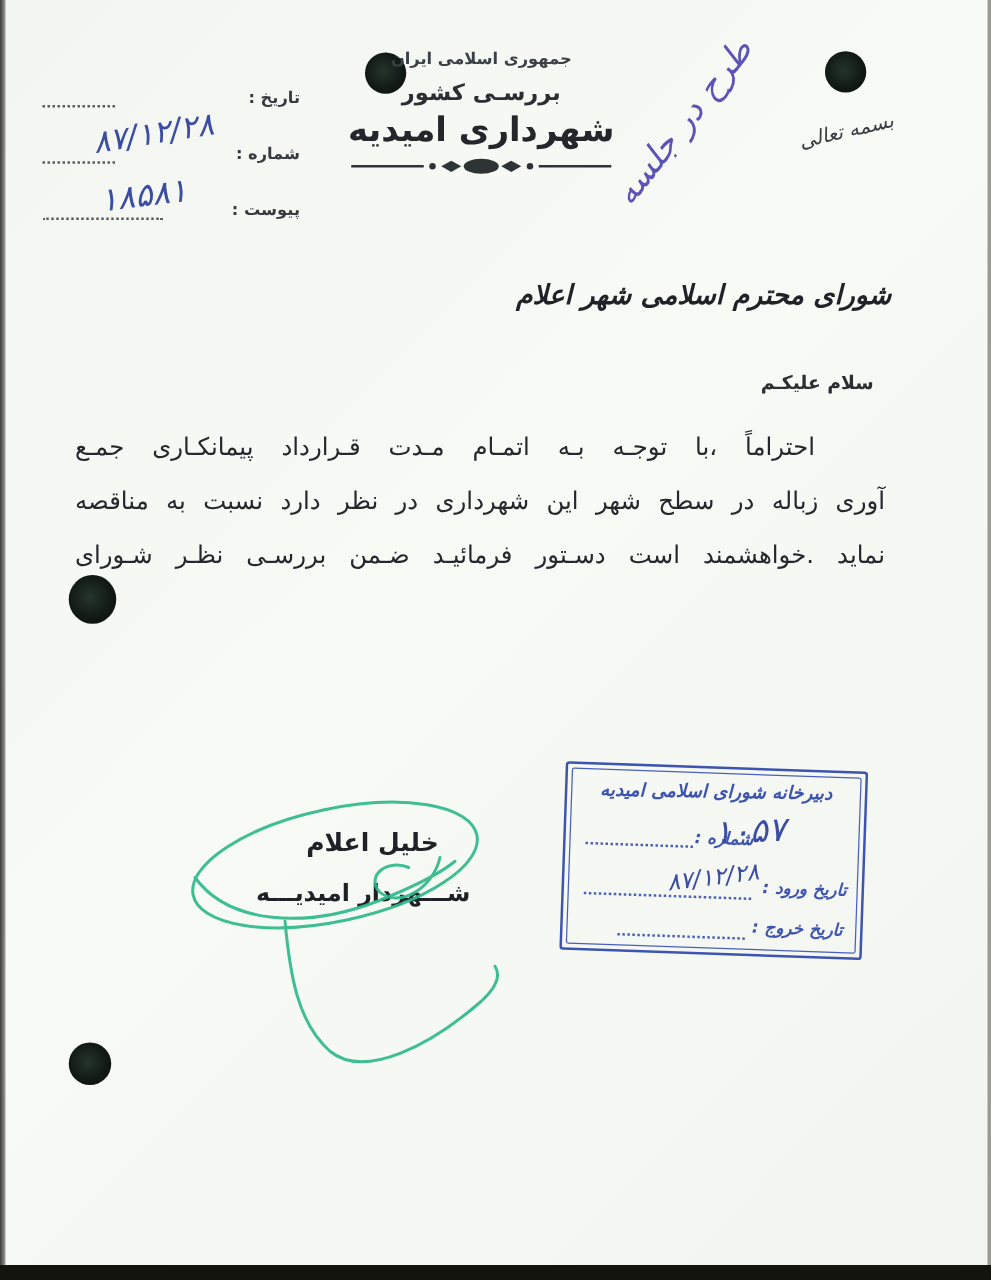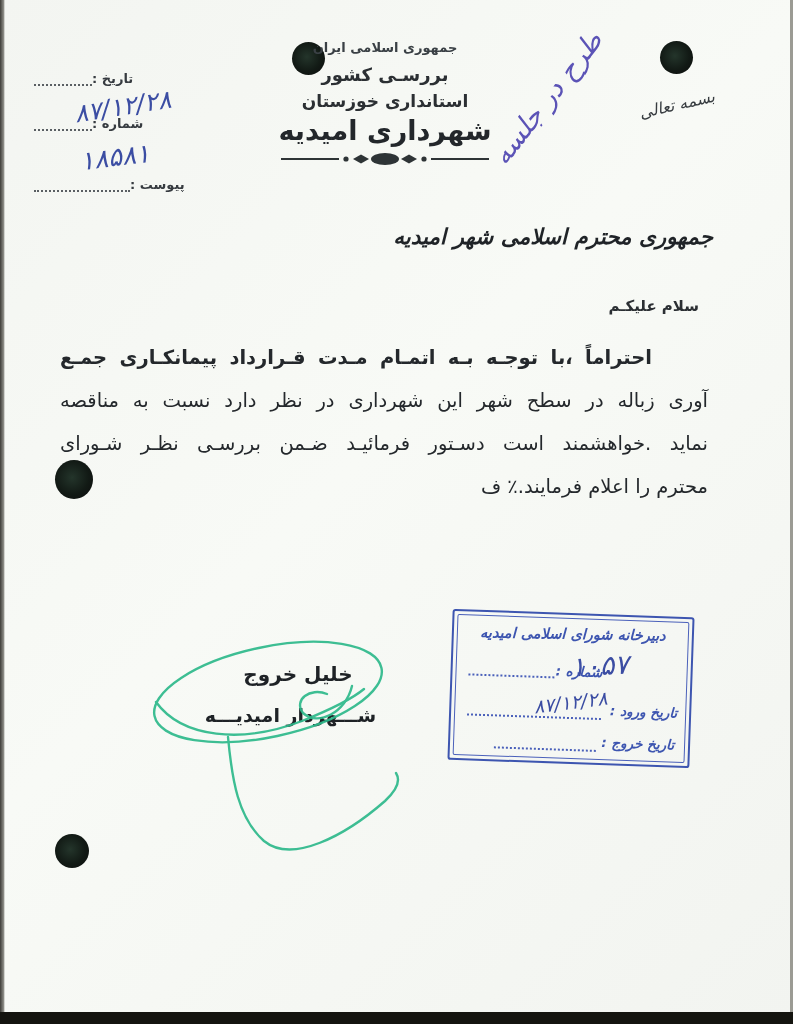--- a/index.html
+++ b/index.html
@@ -34,36 +34,36 @@
   .ornament{margin-top:5px;}
   
   .basmala{position:absolute;left:622px;top:95px;width:110px;text-align:center;
     font-size:16px;font-style:italic;color:#373c40;transform:rotate(-13deg);}
   
   .hand-note{position:absolute;left:462px;top:82px;width:170px;text-align:center;
     font-size:27px;color:#4b42b0;transform:rotate(-52deg);
     font-style:italic;opacity:.9;}
   
   .refblock{position:absolute;left:34px;top:56px;width:206px;}
-  .refrow{position:relative;display:flex;align-items:flex-end;justify-content:flex-end;}
+  .refrow{position:relative;display:flex;align-items:flex-end;justify-content:space-between;}
   .refrow .lbl{font-size:13px;font-weight:bold;color:#363b40;white-space:nowrap;}
   .leader{display:inline-block;border-bottom:2px dotted #5a5f63;height:14px;}
-  .r1{margin-top:14px;} .r2{margin-top:29px;} .r3{margin-top:45px;}
+  .r1{margin-top:14px;} .r2{margin-top:29px;} .r3{margin-top:29px;}
   .hand-val{position:absolute;color:#3b4da3;font-style:italic;font-weight:500;}
   .hv-date{left:40px;top:36px;font-size:25px;transform:rotate(-9deg);}
   .hv-num{left:46px;top:86px;font-size:26px;transform:rotate(-7deg);letter-spacing:2px;}
   
   .recipient{position:absolute;right:80px;top:224px;font-size:21.5px;font-weight:bold;
     font-style:italic;color:#1f2327;}
   .salutation{position:absolute;right:94px;top:297px;font-size:15px;font-weight:bold;}
   
   .body-text{position:absolute;left:60px;top:336px;width:648px;font-size:19.5px;color:#24282c;}
   .bline{height:43px;line-height:43px;text-align:justify;text-align-last:justify;white-space:nowrap;
     text-justify:inter-word;}
-  .bline.indent{padding-right:56px;font-weight:bold;}
+  .bline.indent{padding-right:56px;}
   .bline.last{text-align:right;text-align-last:right;}
   
   .sig-name{position:absolute;left:213px;top:662px;width:170px;text-align:center;
     font-size:20px;font-weight:bold;color:#1e2226;}
   .sig-title{position:absolute;left:188px;top:704px;width:205px;text-align:center;
     font-size:19px;font-weight:bold;color:#1e2226;}
   .sig-svg{position:absolute;left:0;top:0;pointer-events:none;}
   
   .stamp{position:absolute;left:450px;top:613px;width:238px;height:147px;
     transform:rotate(2deg);border:2.5px solid #3d55b0;border-radius:3px;
@@ -90,21 +90,20 @@
 <div class="page">
 
   <div class="hole hole1"></div>
   <div class="hole hole2"></div>
   <div class="hole hole3"></div>
   <div class="hole hole4"></div>
 
   <div class="letterhead">
     <div class="lh-republic">جمهوری اسلامی ایران</div>
     <div class="lh-ministry">بررسـی کشور</div>
-    <div class="lh-governorate">استانداری خوزستان</div>
     <div class="lh-municipality">شهرداری امیدیه</div>
     <div class="ornament">
       <svg width="212" height="16" viewBox="0 0 212 16">
         <g fill="#2e3436" stroke="#2e3436">
           <path d="M2 8 H60" stroke-width="2"></path>
           <circle cx="67" cy="8" r="2.6" stroke="none"></circle>
           <path d="M74 8 l8 -4.5 l8 4.5 l-8 4.5 z" stroke="none"></path>
           <ellipse cx="106" cy="8" rx="14" ry="6" stroke="none"></ellipse>
           <path d="M122 8 l8 -4.5 l8 4.5 l-8 4.5 z" stroke="none"></path>
           <circle cx="145" cy="8" r="2.6" stroke="none"></circle>
@@ -128,31 +127,30 @@
       <span class="leader" style="width:58px"></span>
     </div>
     <div class="refrow r3">
       <span class="lbl">پیوست :</span>
       <span class="leader" style="width:96px"></span>
     </div>
     <div class="hand-val hv-date">۸۷/۱۲/۲۸</div>
     <div class="hand-val hv-num">۱۸۵۸۱</div>
   </div>
 
-  <div class="recipient">جمهوری محترم اسلامی شهر امیدیه</div>
+  <div class="recipient">شورای محترم اسلامی شهر اعلام</div>
   <div class="salutation">سلام علیکـم</div>
 
   <div class="body-text">
     <div class="bline indent">احتراماً ،با توجـه بـه اتمـام مـدت قـرارداد پیمانکـاری جمـع</div>
     <div class="bline">آوری زباله در سطح شهر این شهرداری در نظر دارد نسبت به مناقصه</div>
     <div class="bline">نماید .خواهشمند است دسـتور فرمائیـد ضـمن بررسـی نظـر شـورای</div>
-    <div class="bline last">محترم را اعلام فرمایند.٪ ف</div>
   </div>
 
-  <div class="sig-name">خلیل خروج</div>
+  <div class="sig-name">خلیل اعلام</div>
   <div class="sig-title">شـــهردار امیدیـــه</div>
   <svg class="sig-svg" width="793" height="1024" viewBox="0 0 793 1024">
     <g fill="none" stroke="#2eb98b" stroke-width="2.4" stroke-linecap="round" opacity="0.92">
       <ellipse cx="268" cy="692" rx="116" ry="45" transform="rotate(-12 268 692)"></ellipse>
       <path d="M156 702 C 182 738, 242 744, 302 721 C 332 709, 352 699, 364 689"></path>
       <path d="M352 686 C 346 712, 318 727, 303 713 C 293 700, 310 687, 327 694"></path>
       <path d="M228 737 C 232 780, 238 818, 264 841 C 292 864, 345 836, 385 801 C 397 790, 401 781, 396 773"></path>
     </g>
   </svg>
 

